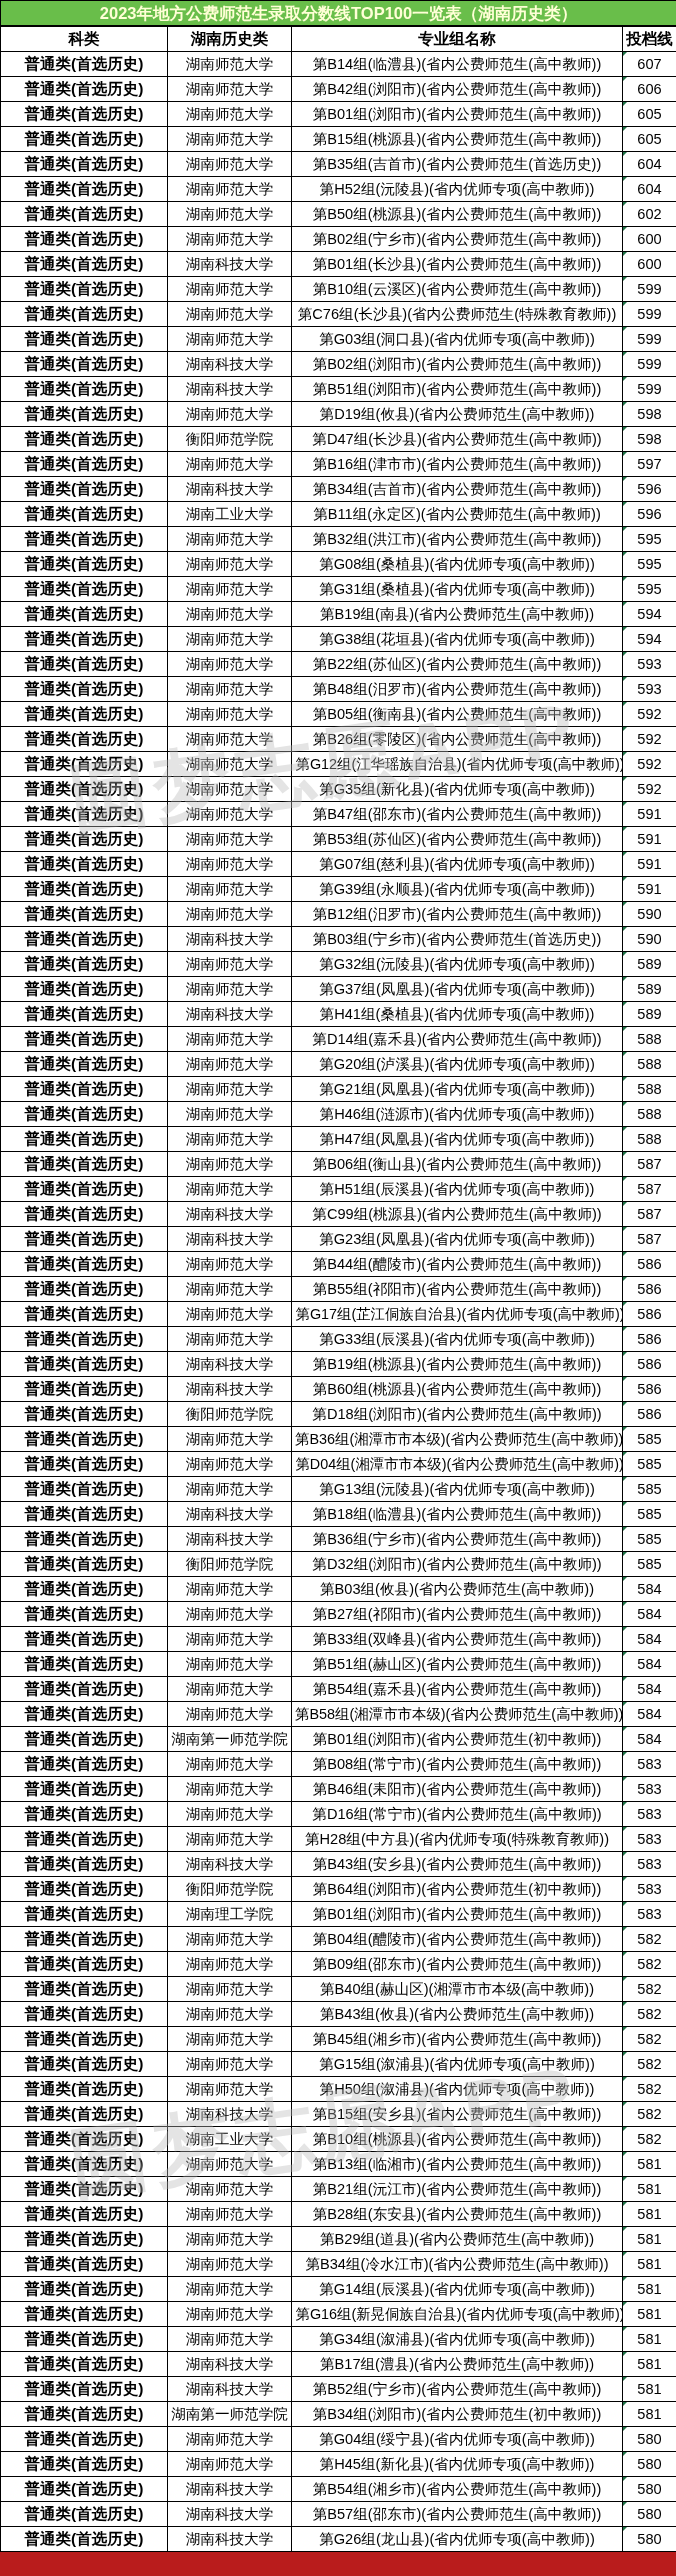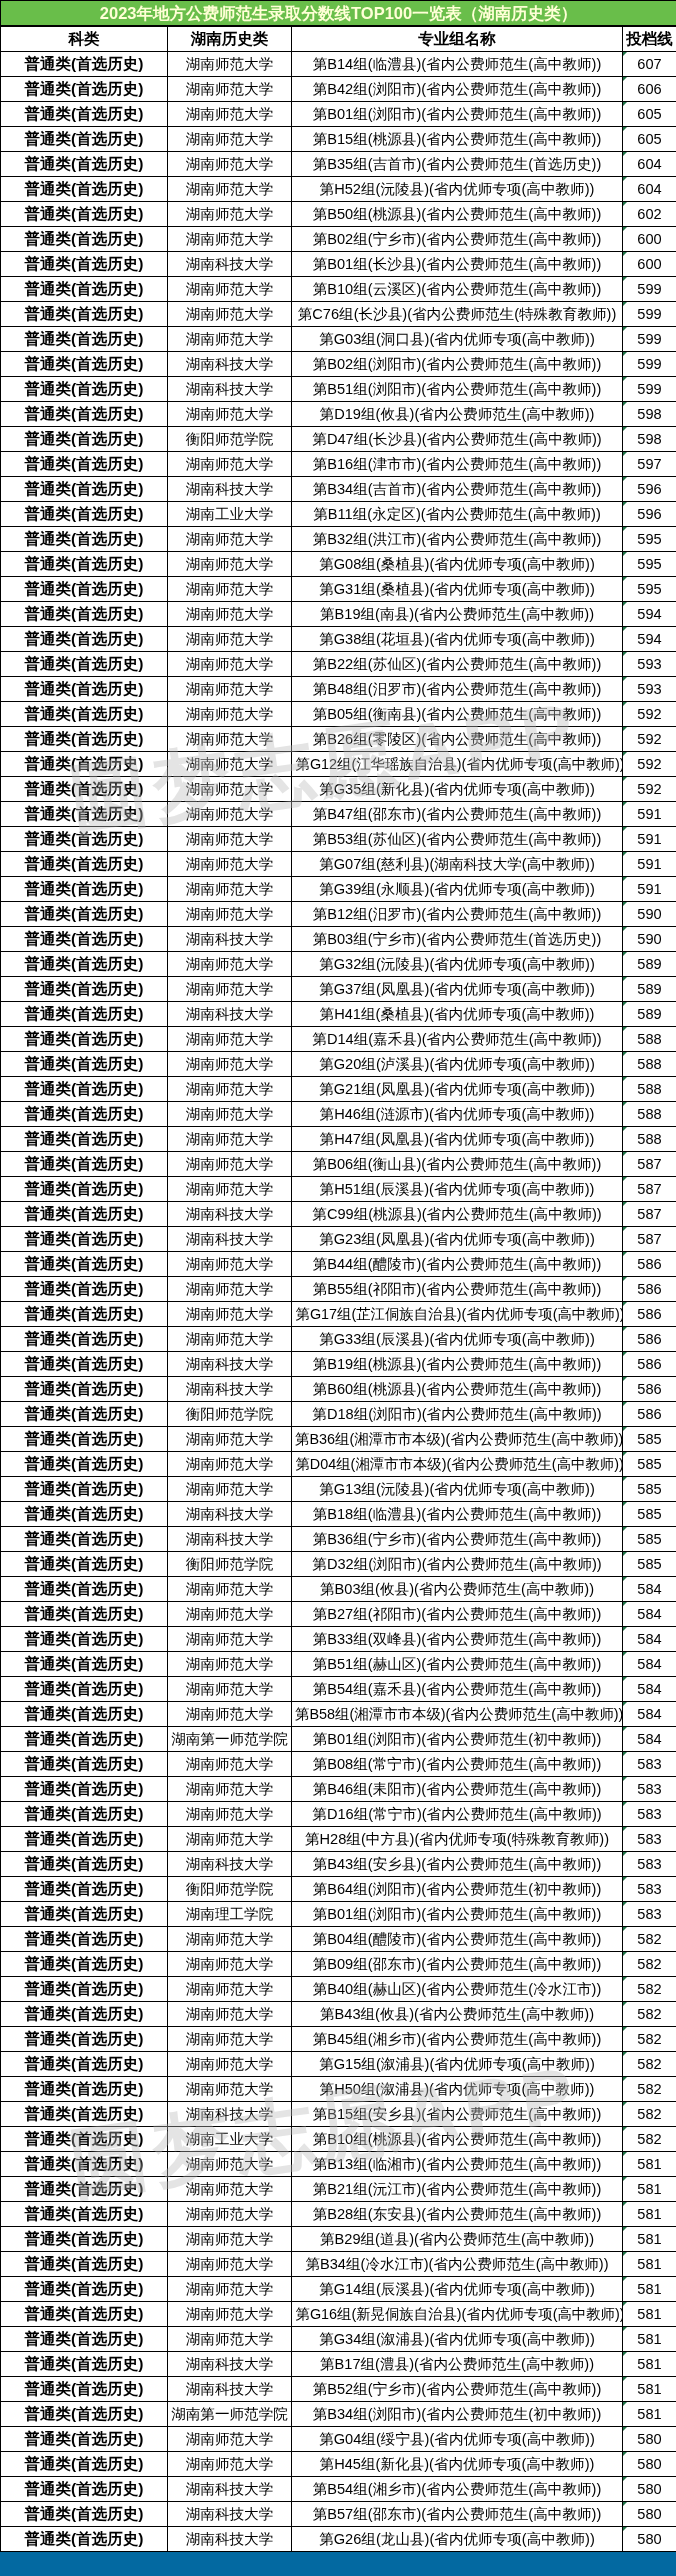--- a/index.html
+++ b/index.html
@@ -1,20 +1,20 @@
 <!DOCTYPE html>
 <html><head>
 <meta charset="utf-8">
 <style>
   html,body{margin:0;padding:0;background:#fff;}
   .sheet{
     position:relative;
     width:677px;height:2576px;
     overflow:hidden;
-    background:#0369a1;
+    background:#b91c1c;
     font-family:"Liberation Sans", sans-serif;
     box-sizing:border-box;
   }
   .title-bar{
     box-sizing:border-box;
     width:677px;height:26px;
     background:#69BE4A;
     border:1px solid #000;
     color:#FFFFD6;
     font-size:16.5px;font-weight:bold;
@@ -278,21 +278,21 @@
         </tr>
         <tr>
           <td class="c1"><span class="t">普通类(首选历史)</span></td>
           <td class="c2"><span class="t">湖南师范大学</span></td>
           <td class="c3"><span class="t">第B53组(苏仙区)(省内公费师范生(高中教师))</span></td>
           <td class="c4"><span class="t">591</span></td>
         </tr>
         <tr>
           <td class="c1"><span class="t">普通类(首选历史)</span></td>
           <td class="c2"><span class="t">湖南师范大学</span></td>
-          <td class="c3"><span class="t">第G07组(慈利县)(湖南科技大学(高中教师))</span></td>
+          <td class="c3"><span class="t">第G07组(慈利县)(省内优师专项(高中教师))</span></td>
           <td class="c4"><span class="t">591</span></td>
         </tr>
         <tr>
           <td class="c1"><span class="t">普通类(首选历史)</span></td>
           <td class="c2"><span class="t">湖南师范大学</span></td>
           <td class="c3"><span class="t">第G39组(永顺县)(省内优师专项(高中教师))</span></td>
           <td class="c4"><span class="t">591</span></td>
         </tr>
         <tr>
           <td class="c1"><span class="t">普通类(首选历史)</span></td>
@@ -548,21 +548,21 @@
         </tr>
         <tr>
           <td class="c1"><span class="t">普通类(首选历史)</span></td>
           <td class="c2"><span class="t">湖南师范大学</span></td>
           <td class="c3"><span class="t">第B09组(邵东市)(省内公费师范生(高中教师))</span></td>
           <td class="c4"><span class="t">582</span></td>
         </tr>
         <tr>
           <td class="c1"><span class="t">普通类(首选历史)</span></td>
           <td class="c2"><span class="t">湖南师范大学</span></td>
-          <td class="c3"><span class="t">第B40组(赫山区)(省内公费师范生(冷水江市))</span></td>
+          <td class="c3"><span class="t">第B40组(赫山区)(湘潭市市本级(高中教师))</span></td>
           <td class="c4"><span class="t">582</span></td>
         </tr>
         <tr>
           <td class="c1"><span class="t">普通类(首选历史)</span></td>
           <td class="c2"><span class="t">湖南师范大学</span></td>
           <td class="c3"><span class="t">第B43组(攸县)(省内公费师范生(高中教师))</span></td>
           <td class="c4"><span class="t">582</span></td>
         </tr>
         <tr>
           <td class="c1"><span class="t">普通类(首选历史)</span></td>

